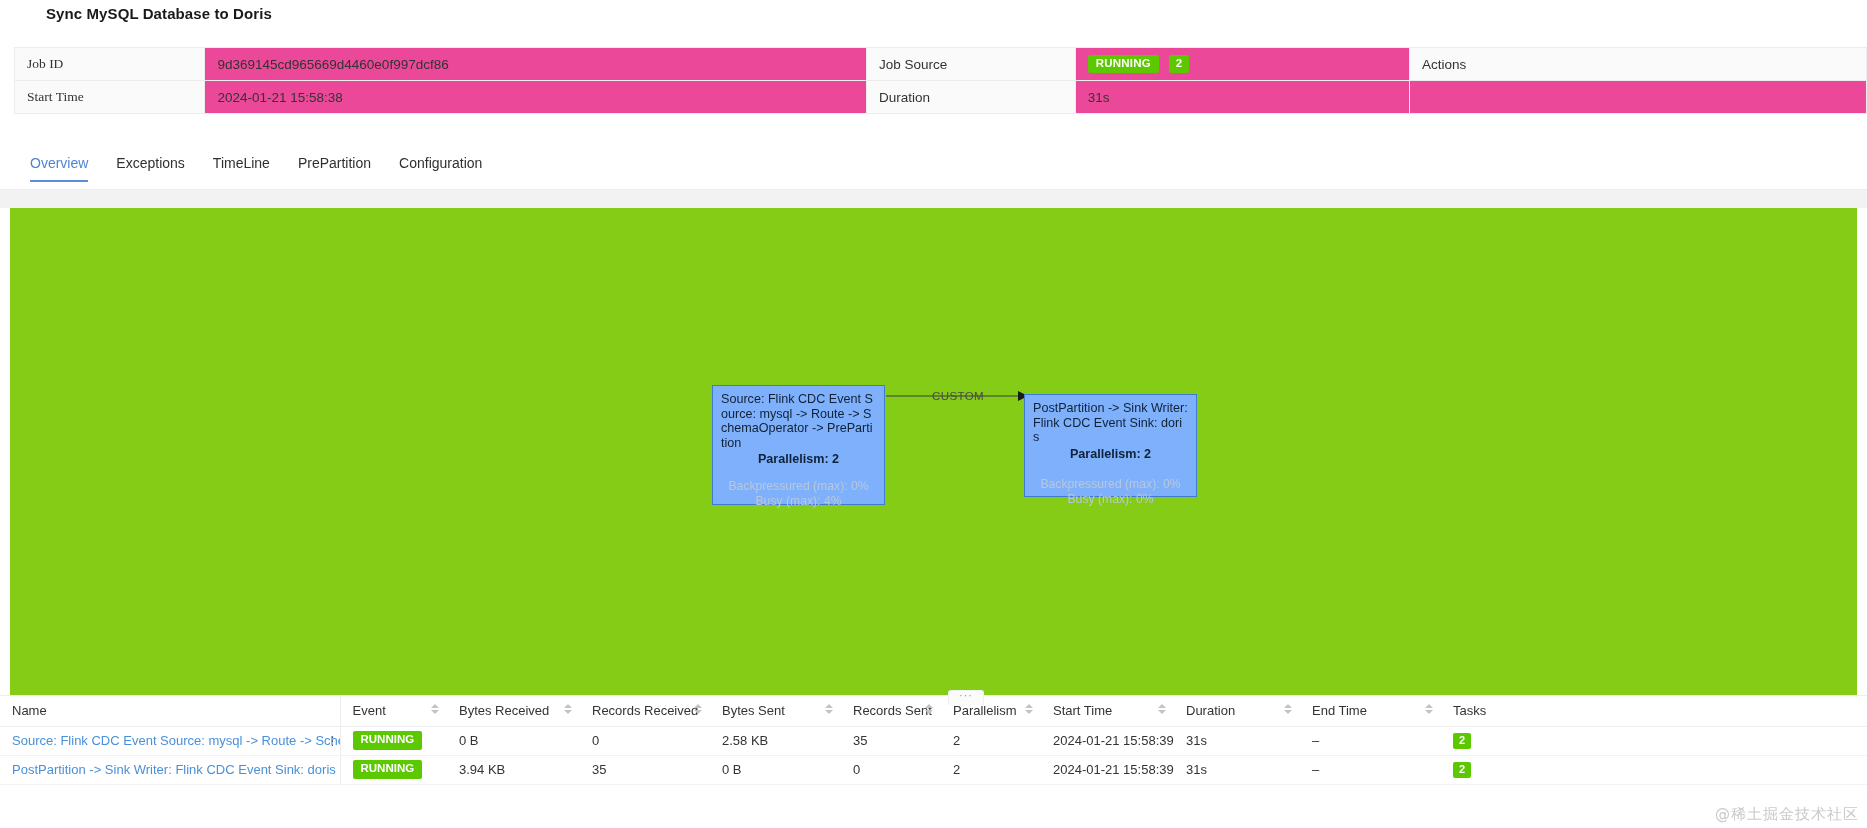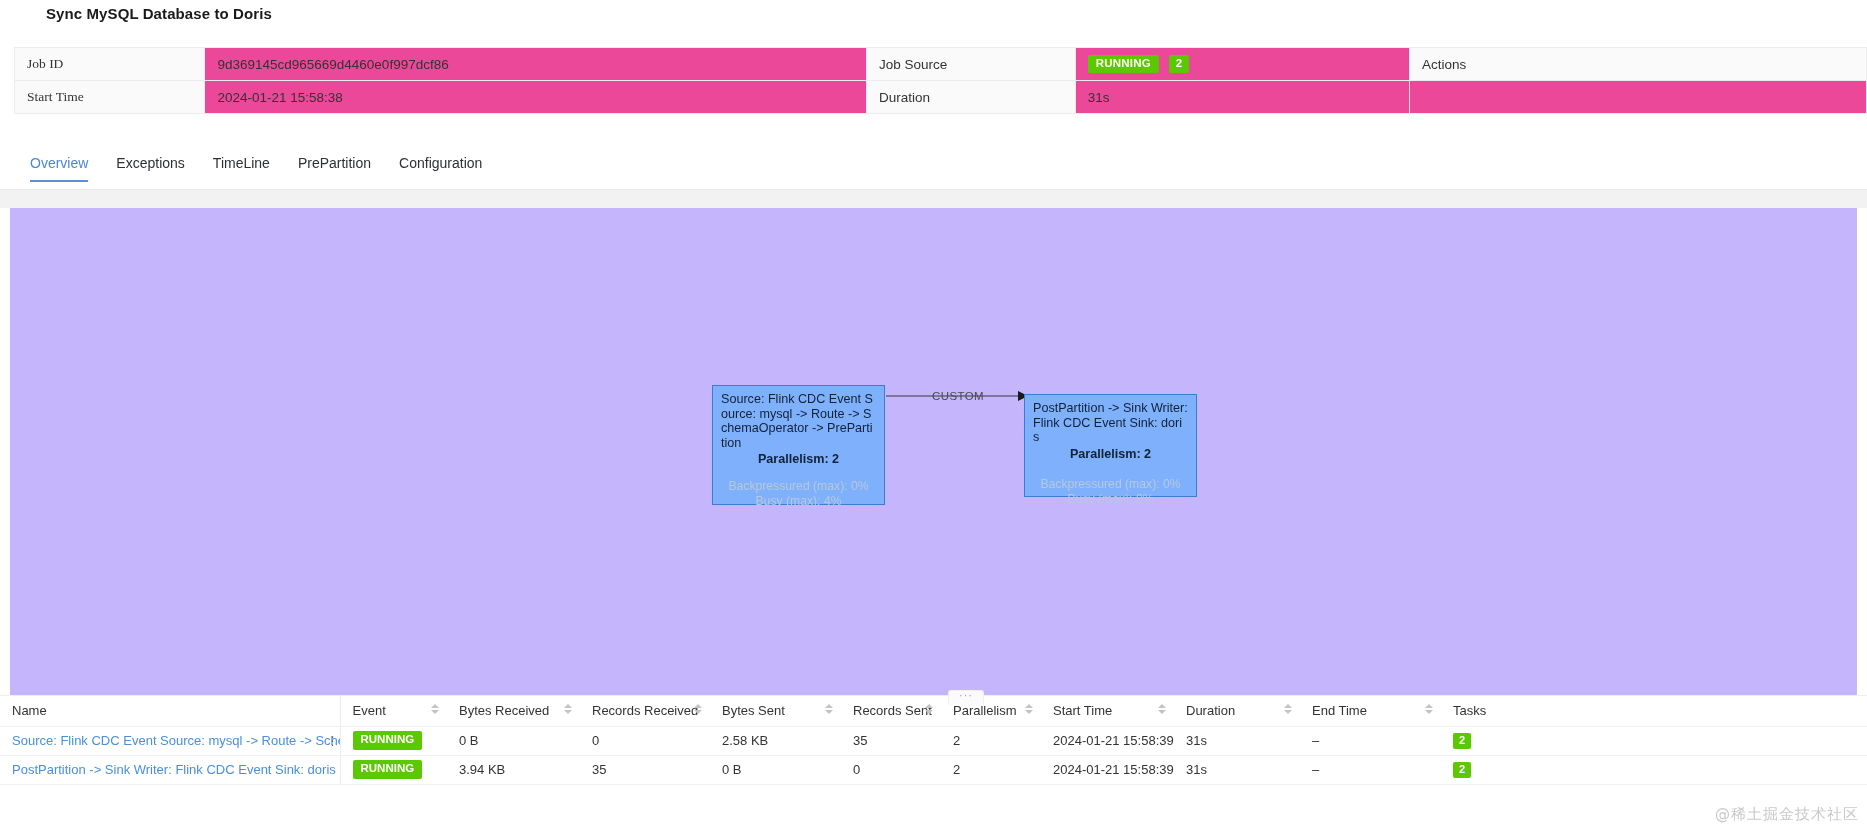--- a/index.html
+++ b/index.html
@@ -108,21 +108,21 @@
     left: 0; top: 190px;
     width: 1867px; height: 18px;
     background: #f2f2f2;
   }
 
   
   .graph {
     position: absolute;
     left: 10px; top: 208px;
     width: 1847px; height: 488px;
-    background: #c4b5fd;
+    background: #84cc16;
     overflow: hidden;
   }
   .node {
     position: absolute;
     background: #7fb0fb;
     border: 1px solid #3e7cd4;
     text-align: center;
     color: #10243f;
     padding: 6px 6px;
   }

